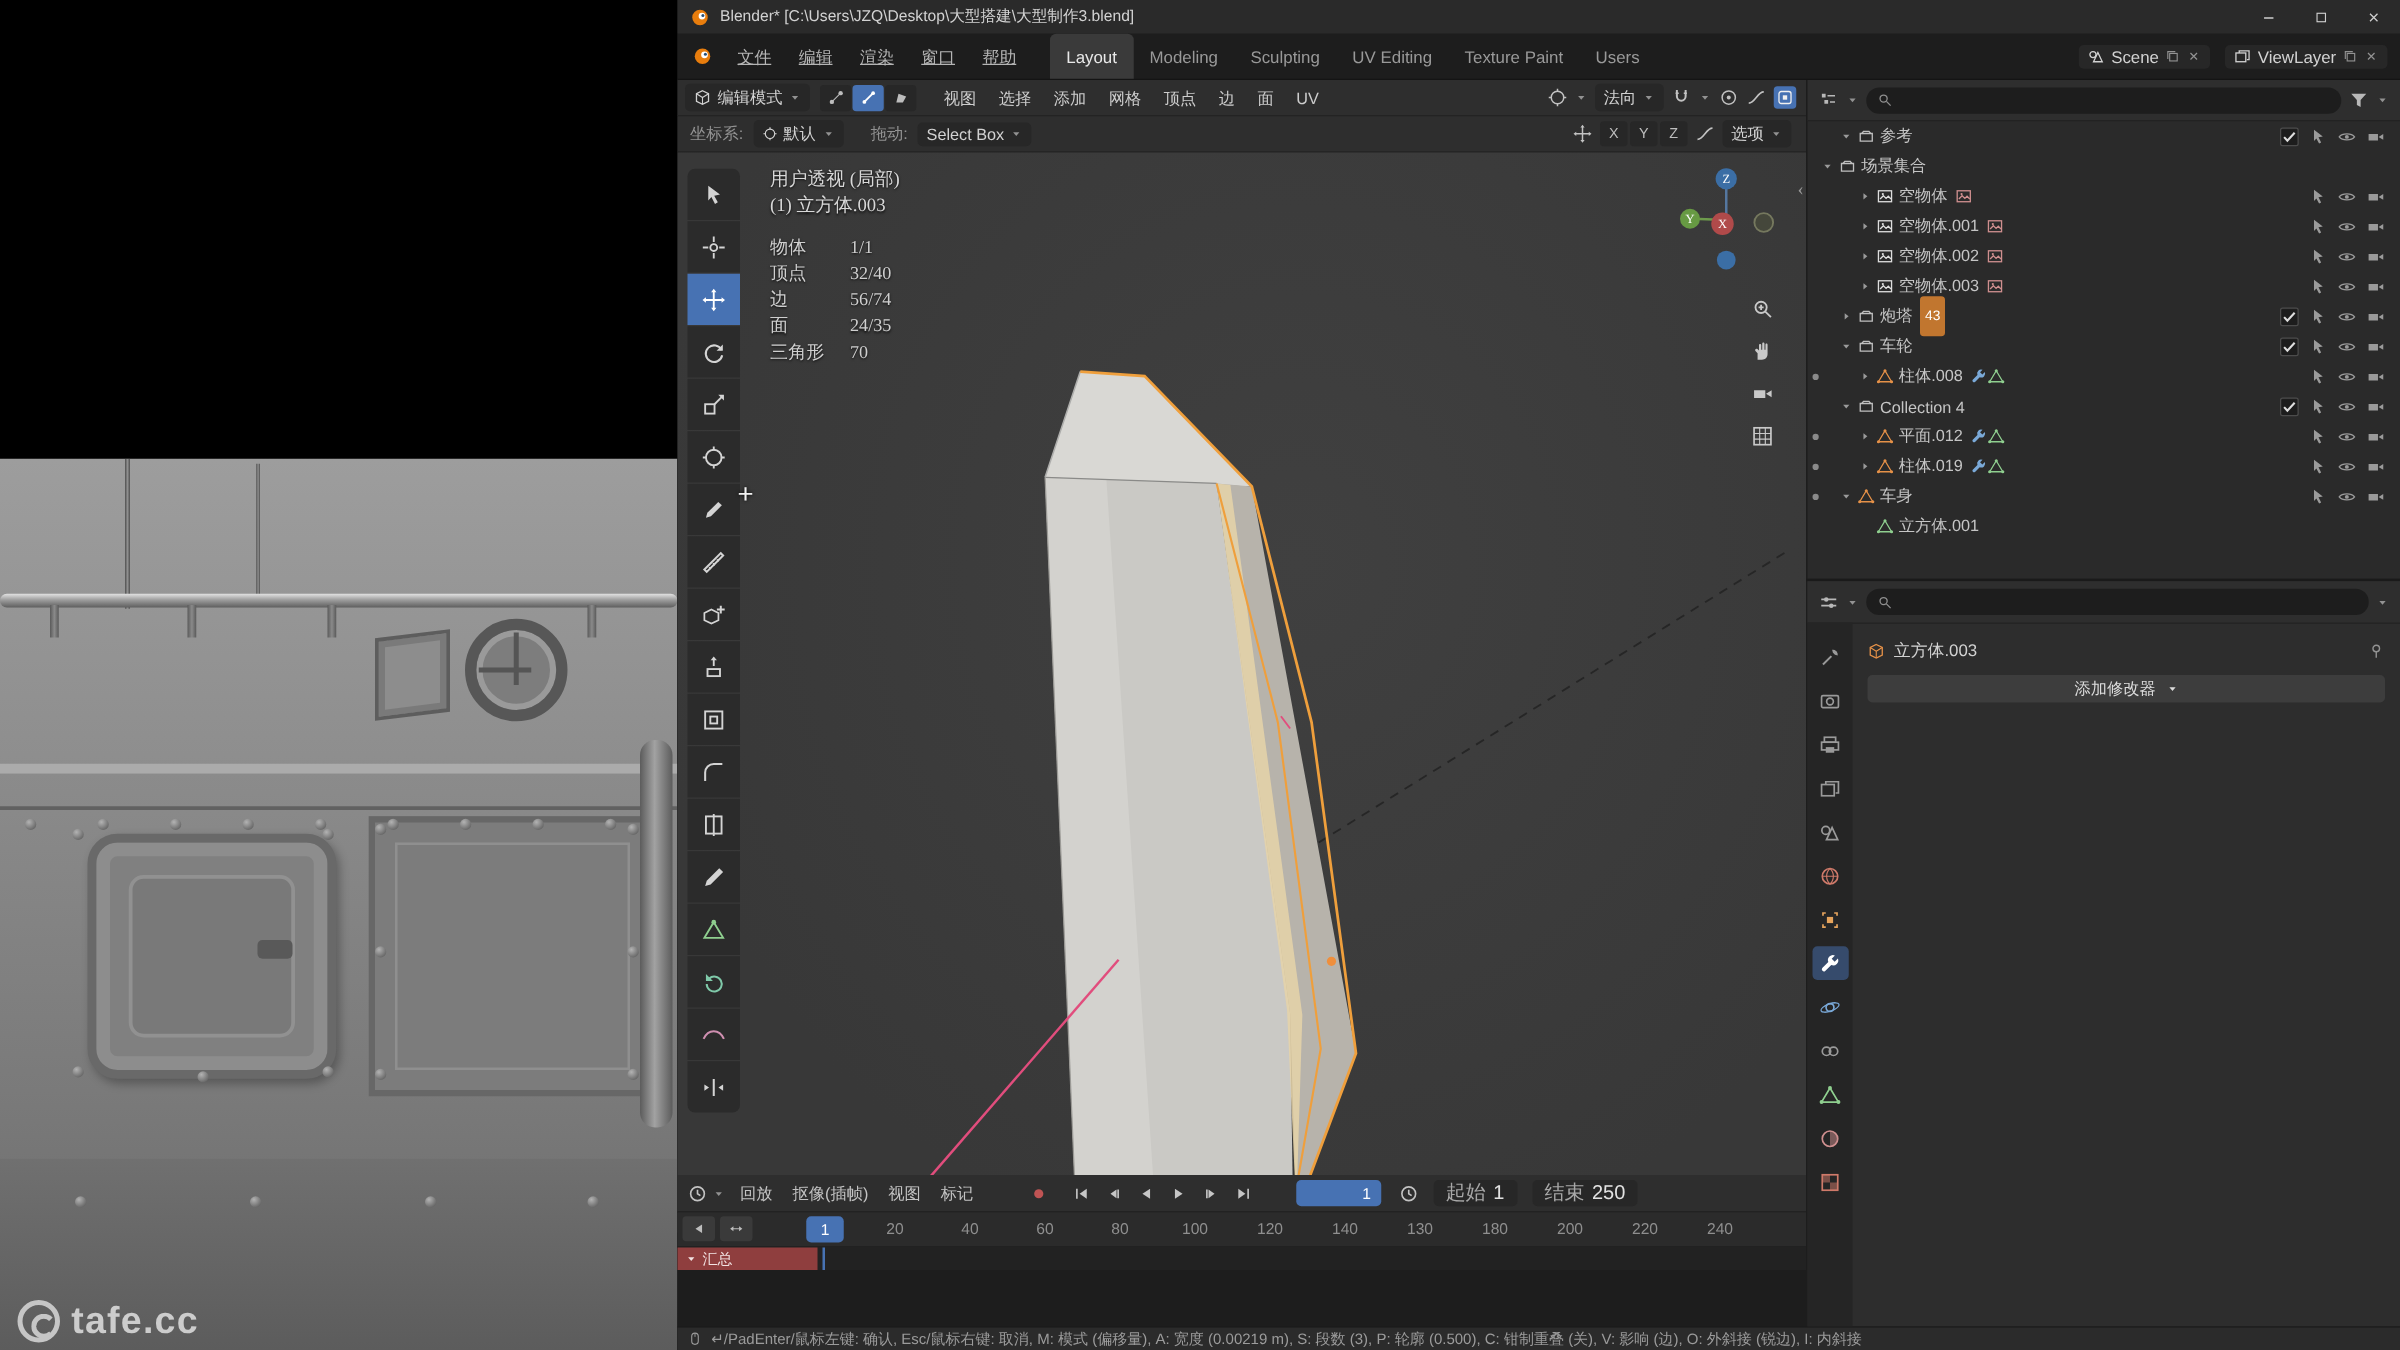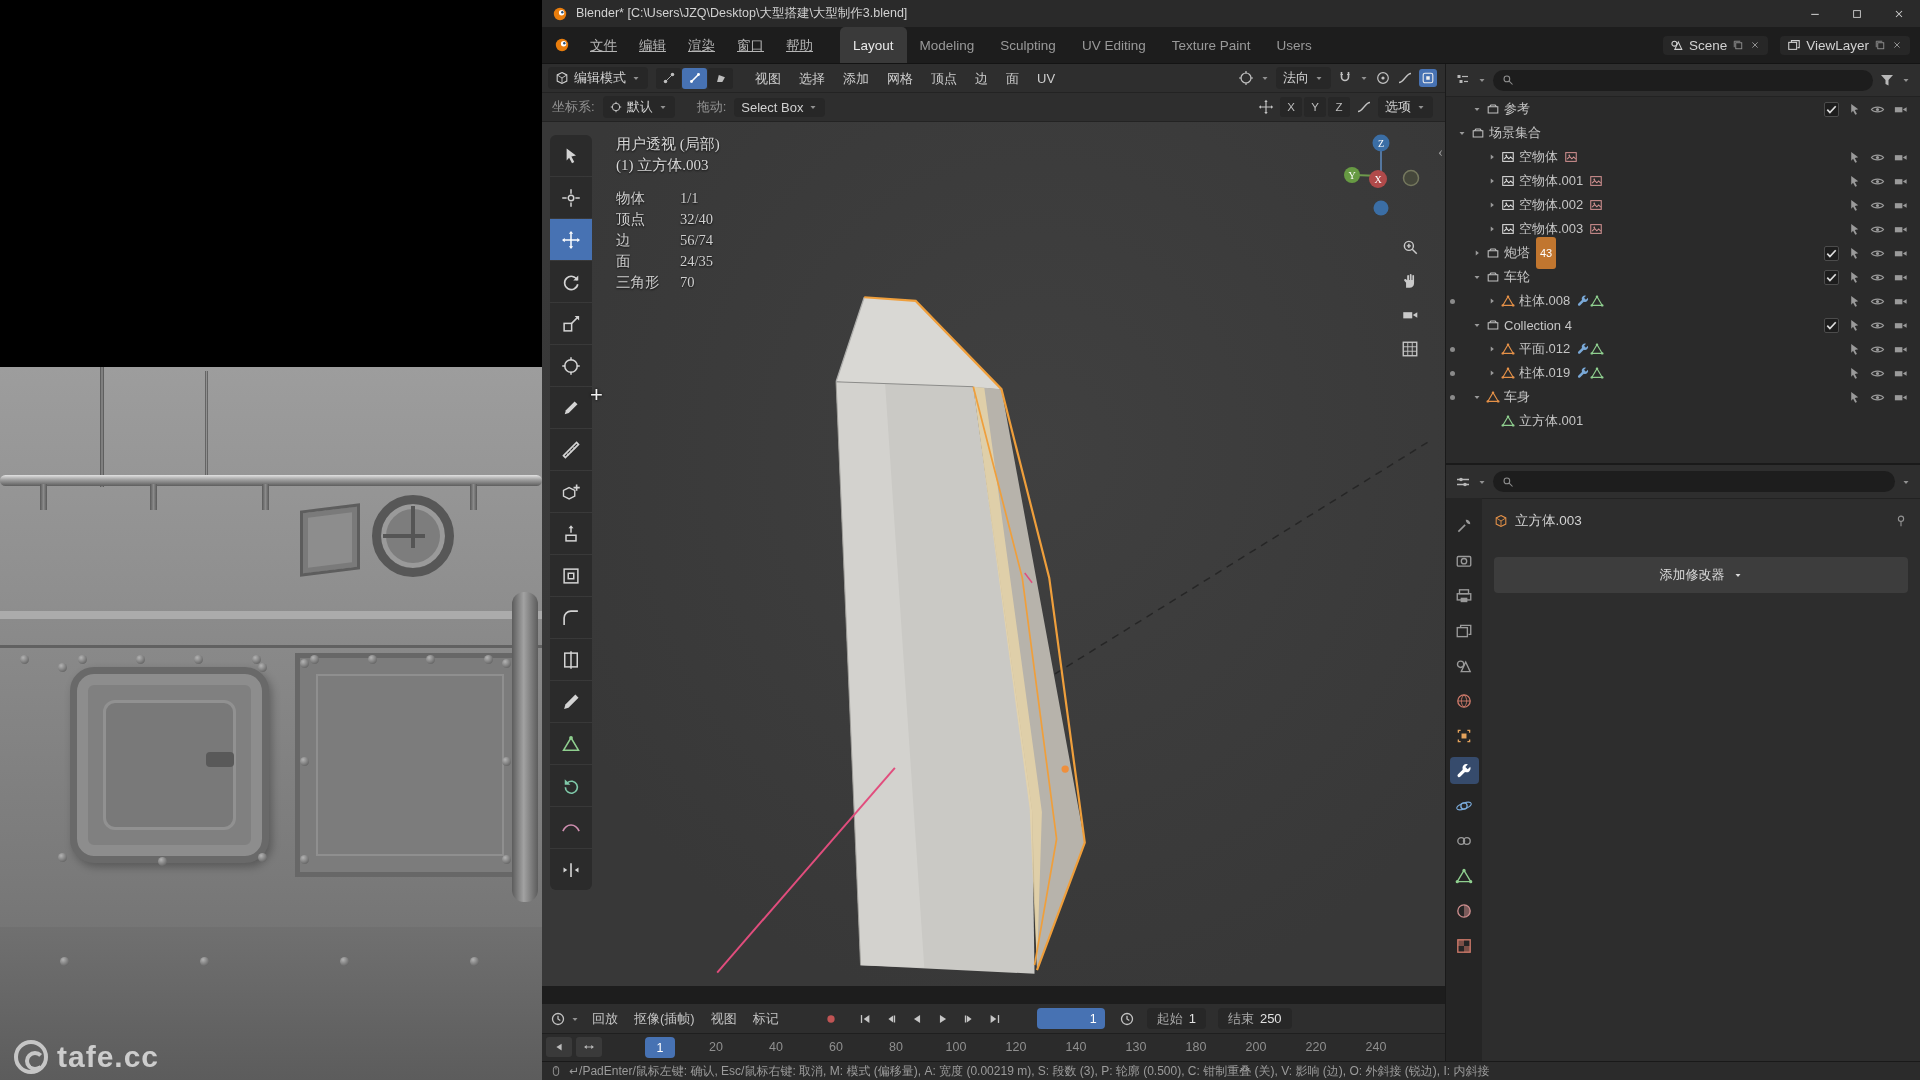--- a/index.html
+++ b/index.html
@@ -96,31 +96,31 @@
   .tool-btn:last-child{border-radius:0 0 6px 6px;}
   .tool-btn.active{background:#4772b3;color:#fff;}
   .vp-info{position:absolute;left:74px;top:12px;color:#d8d8d8;font-size:15px;line-height:21px;
            text-shadow:0 1px 2px rgba(0,0,0,.8);z-index:4;}
   .vp-stats{position:absolute;left:74px;top:66px;display:grid;grid-template-columns:64px auto;
             font-size:14.5px;line-height:21px;color:#cfcfcf;text-shadow:0 1px 2px rgba(0,0,0,.8);z-index:4;}
   .gizmo{position:absolute;right:16px;top:6px;width:96px;height:96px;z-index:4;}
   .vp-nav{position:absolute;right:26px;top:116px;display:flex;flex-direction:column;gap:16px;color:#c9c9c9;z-index:4;}
   .vp-collapse{position:absolute;right:2px;top:22px;color:#9a9a9a;font-size:15px;z-index:4;}
 
-  .timeline{position:absolute;left:0;top:1004px;width:903px;height:75px;background:#262626;}
+  .timeline{position:absolute;left:0;top:940px;width:903px;height:75px;background:#262626;}
   .tl-header{height:30px;background:#2e2e2e;border-bottom:1px solid #1f1f1f;display:flex;align-items:center;
              padding:0 8px;gap:4px;font-size:13px;color:#c3c3c3;box-sizing:border-box;}
   .tl-menu{padding:0 8px;line-height:30px;}
   .tr-btn{width:24px;height:22px;display:flex;align-items:center;justify-content:center;color:#c6c6c6;}
   .tr-btn.rec{color:#c05454;margin-left:28px;}
   .transport{display:flex;gap:2px;margin-left:6px;}
   .frame-field{margin-left:26px;width:68px;height:21px;background:#4772b3;border-radius:4px;color:#fff;
                font-size:12.5px;display:flex;align-items:center;justify-content:flex-end;padding:0 8px;box-sizing:border-box;}
   .range-pill{height:21px;background:#272727;border-radius:4px;display:flex;align-items:center;gap:6px;
-              padding:0 10px;font-size:13px;color:#a8a8a8;margin-left:8px;}
+              padding:0 10px;font-size:16px;color:#a8a8a8;margin-left:8px;}
   .range-pill .val{color:#e2e2e2;}
   .tl-ruler{position:relative;height:27px;background:#2b2b2b;border-bottom:1px solid #1f1f1f;}
   .ruler-num{position:absolute;top:6px;transform:translateX(-50%);font-size:12.5px;color:#8f8f8f;}
   .ruler-btn{position:absolute;top:3px;width:26px;height:20px;background:#3a3a3a;border-radius:3px;
              color:#bdbdbd;display:flex;align-items:center;justify-content:center;}
   .cf-box{position:absolute;left:103px;top:3px;width:30px;height:21px;background:#4772b3;border-radius:4px;
           color:#fff;font-size:12.5px;display:flex;align-items:center;justify-content:center;}
   .tl-channel{position:relative;height:18px;background:#222;}
   .summary-bar{position:absolute;left:0;top:0;width:112px;height:18px;background:#8f3e3e;color:#f2e3e3;
                font-size:12px;display:flex;align-items:center;gap:4px;padding:0 6px;box-sizing:border-box;}
@@ -155,21 +155,21 @@
              gap:6px;padding:0 9px;color:#b8b8b8;}
   .pr-body{position:absolute;left:0;top:33px;right:0;bottom:0;display:flex;}
   .pr-tabs{width:36px;background:#252525;padding-top:14px;display:flex;flex-direction:column;
            align-items:center;gap:8px;}
   .pr-tab{width:29px;height:27px;display:flex;align-items:center;justify-content:center;border-radius:4px;
           color:#9a9a9a;}
   .pr-tab.active{background:rgba(71,114,179,.5);color:#fff;}
   .pr-content{flex:1;padding:14px 12px;}
   .breadcrumb{display:flex;align-items:center;gap:7px;color:#d2d2d2;font-size:13.5px;}
   .pin-right{margin-left:auto;}
-  .add-mod{margin-top:27px;height:36px;background:#3d3d3d;border-radius:4px;color:#dcdcdc;font-size:13px;
+  .add-mod{margin-top:10px;height:22px;background:#3d3d3d;border-radius:4px;color:#dcdcdc;font-size:13px;
            display:flex;align-items:center;justify-content:center;gap:8px;}
 </style>
 </head>
 <body>
 
 <div class="stage">
 
   <div class="left-app">
     <div class="ref-scene">
       <div class="antenna" style="left:100px;top:0;width:4px;height:120px"></div>

